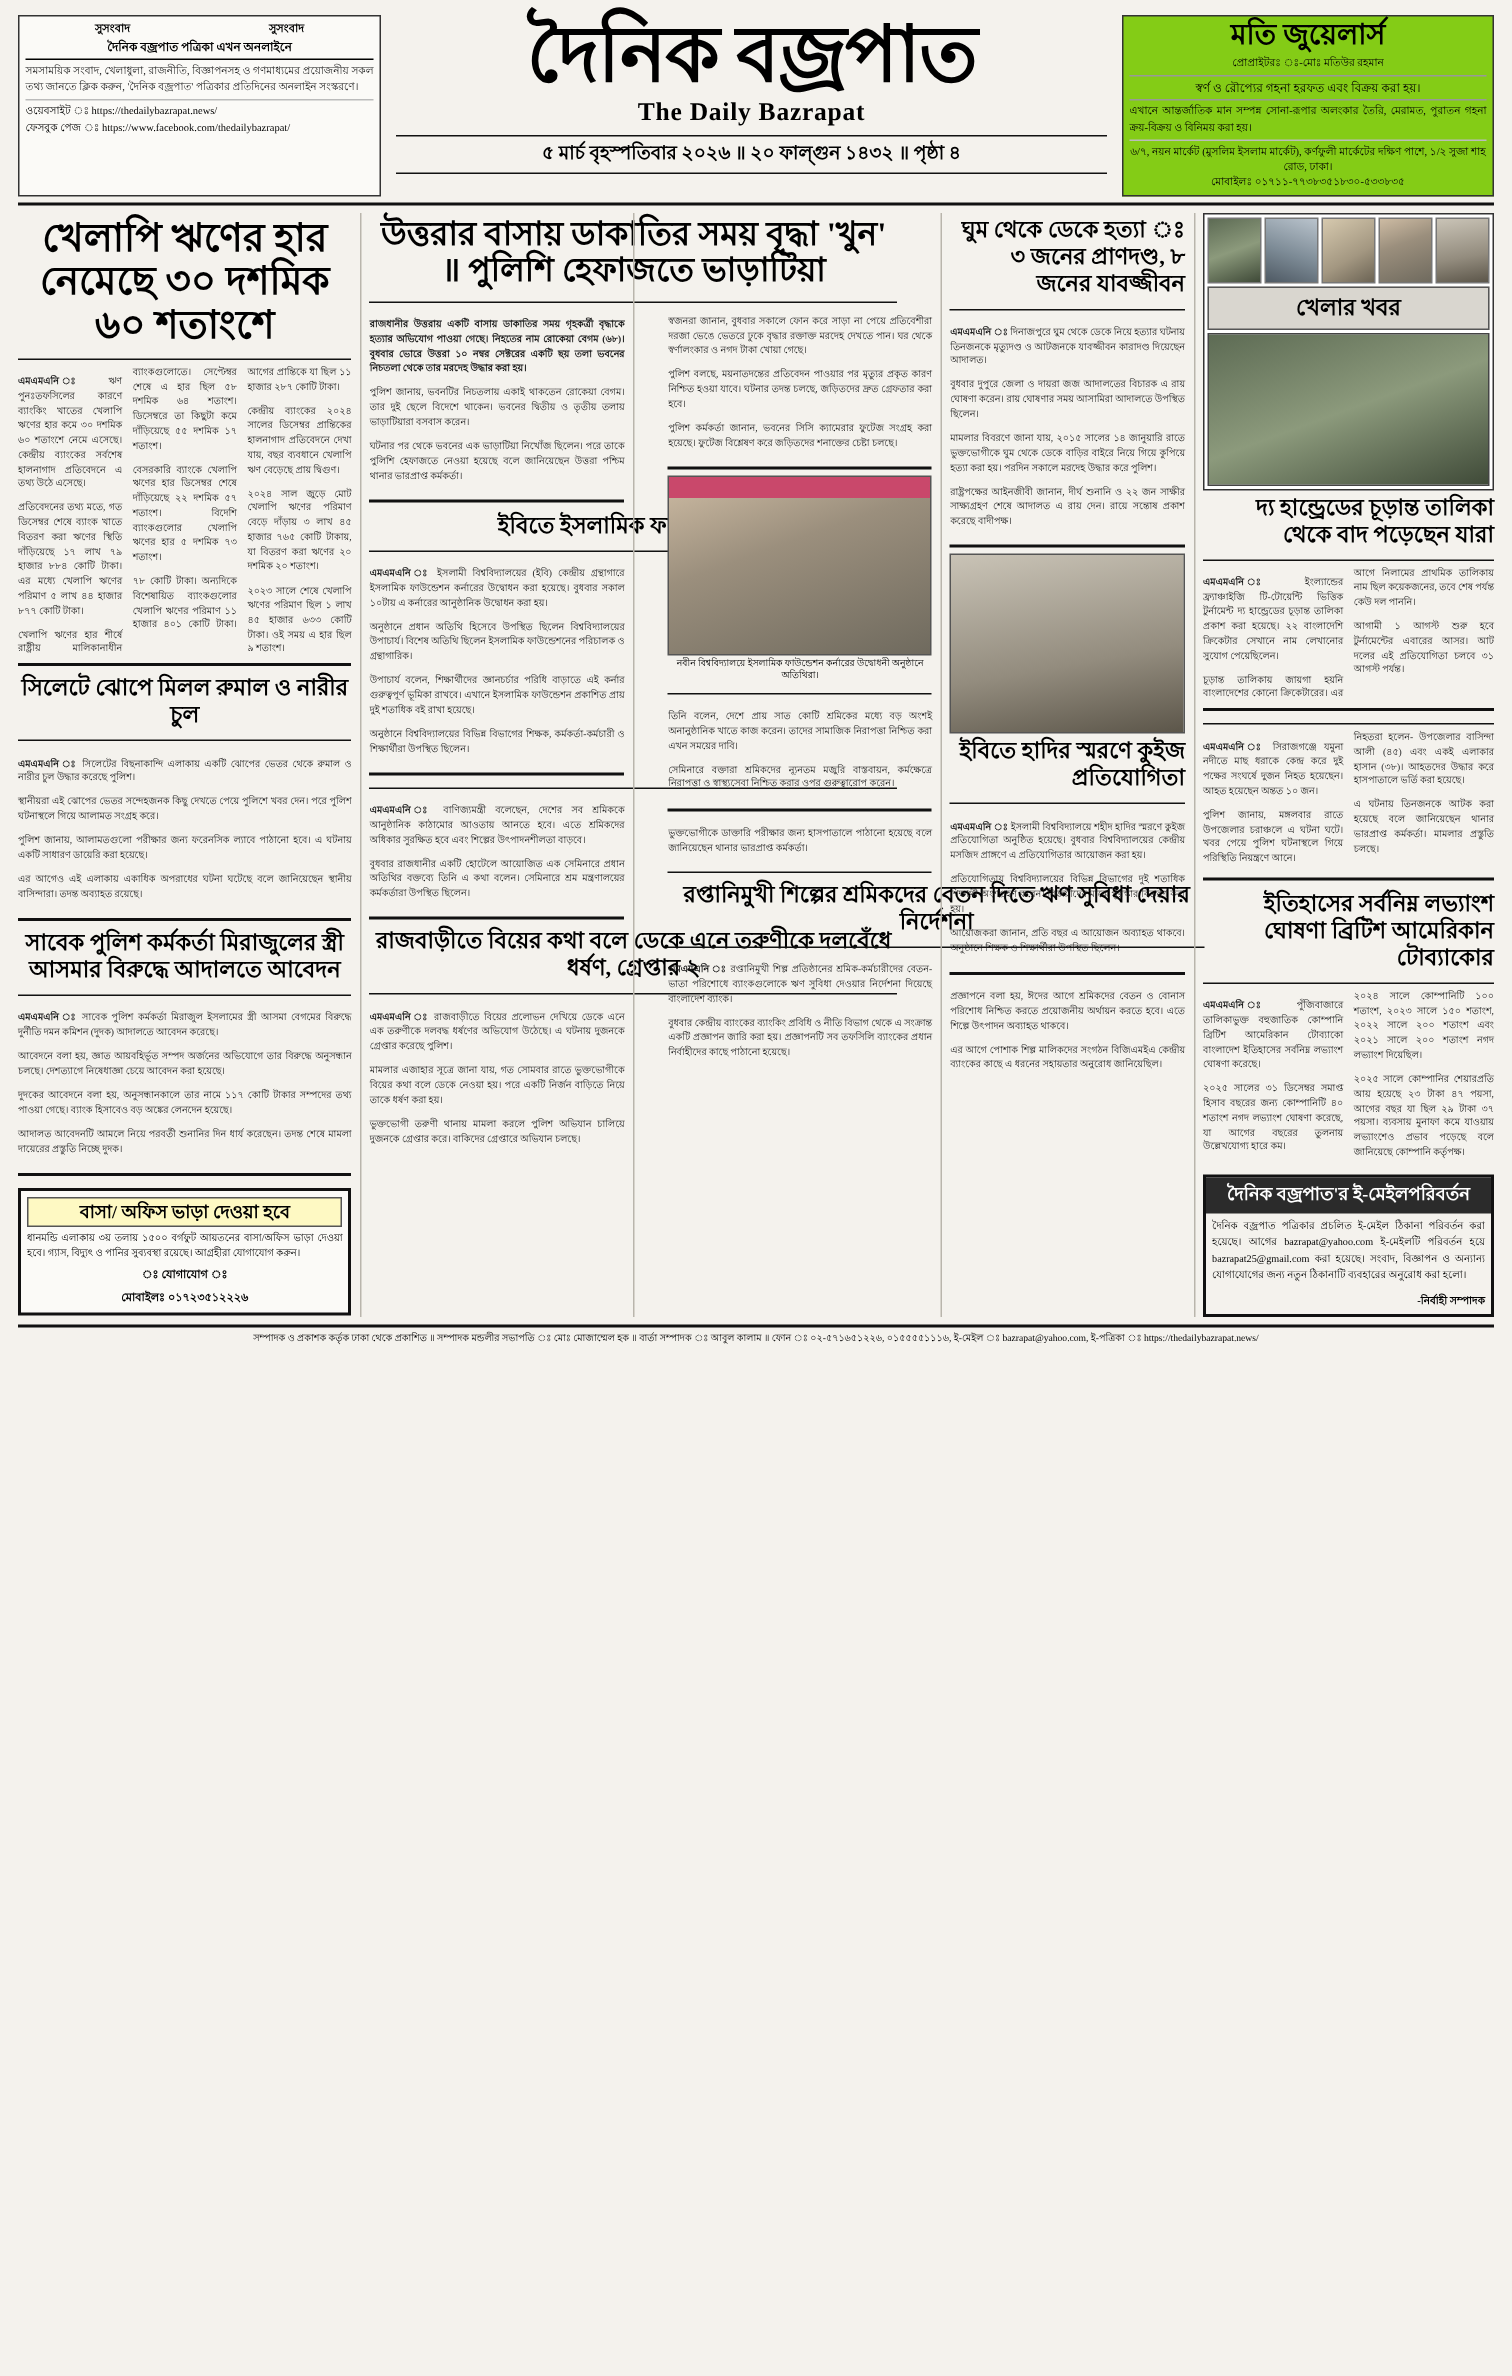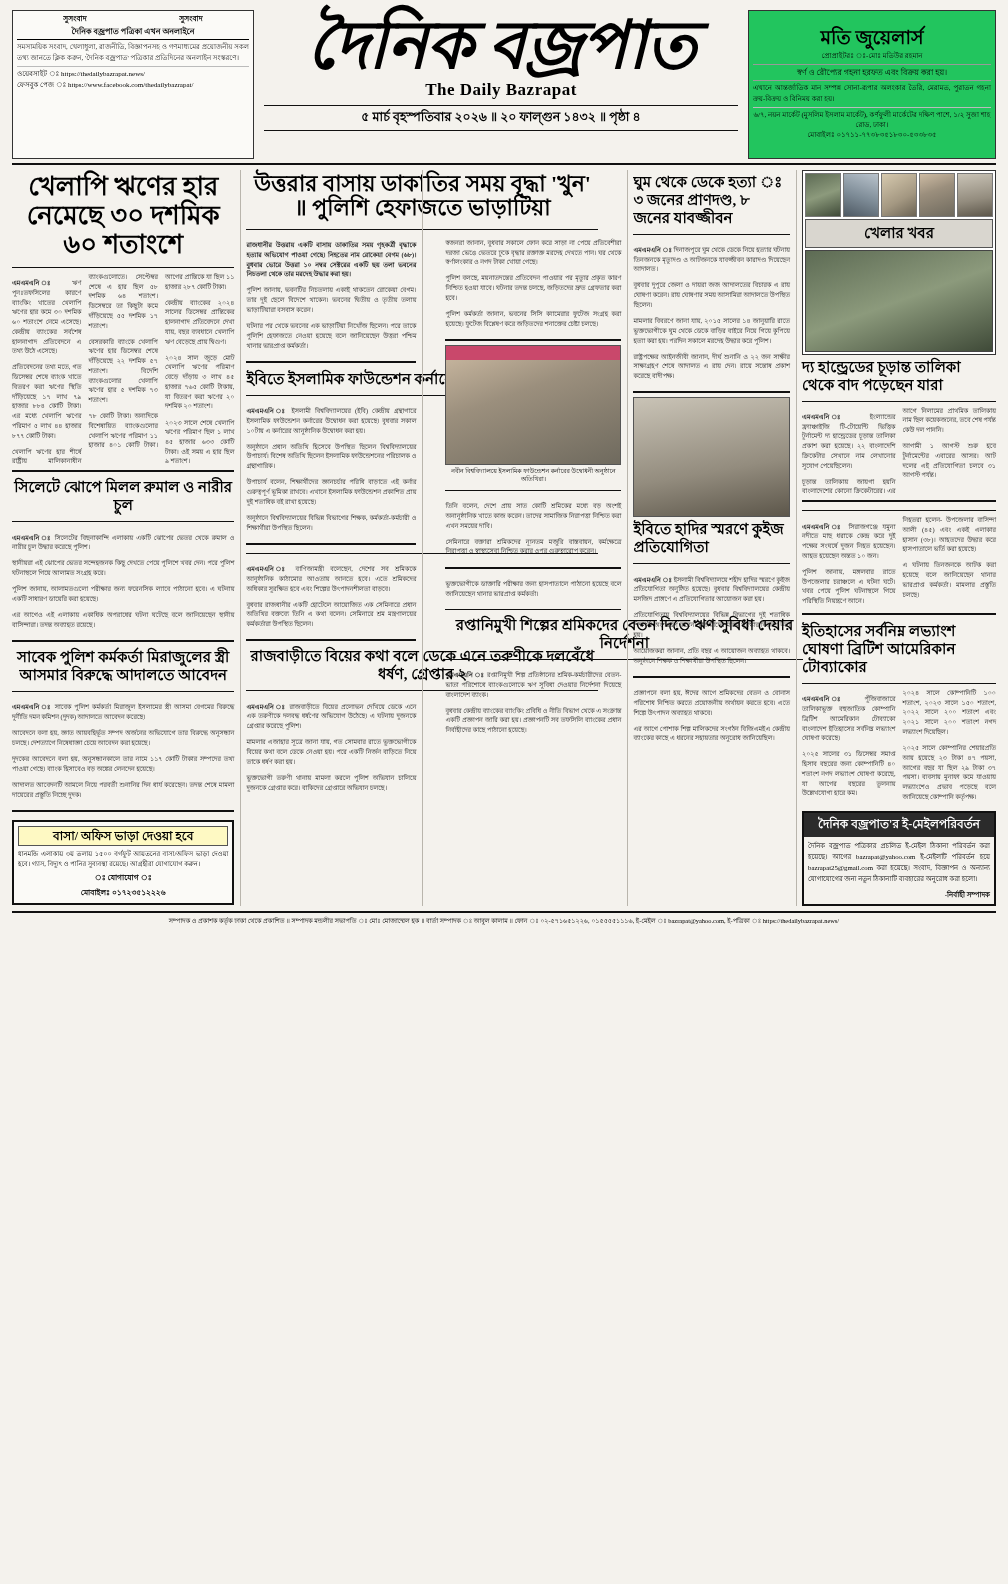--- a/index.html
+++ b/index.html
@@ -12,40 +12,40 @@
     overflow:hidden;
   }
   
   .masthead{display:flex;align-items:stretch;gap:6px;border-bottom:2px solid #111;padding-bottom:4px;}
   .mast-left{width:232px;border:1px solid #333;padding:3px 4px;font-size:8px;line-height:1.45;text-align:center;background:#fbfaf7;}
   .mast-left .row2{display:flex;justify-content:space-around;font-size:7.5px;font-weight:bold;margin-bottom:1px;}
   .mast-left .slogan{font-size:8px;font-weight:bold;border-bottom:1px solid #000000;padding-bottom:2px;margin-bottom:2px;}
   .mast-left .desc{font-size:7px;line-height:1.5;text-align:justify;color:#222;}
   .mast-left .contact{font-size:7px;margin-top:3px;border-top:1px solid #bbb;padding-top:2px;text-align:left;}
   .mast-center{flex:1;text-align:center;padding:0 4px;}
-  .logo{font-size:67px;font-weight:bold;letter-spacing:-1px;line-height:1;margin-top:2px;font-family:"Liberation Serif",serif;font-style:italic;}
+  .logo{font-size:52px;font-weight:bold;letter-spacing:-1px;line-height:1;margin-top:2px;font-family:"Liberation Serif",serif;}
   .logo-en{font-size:17px;font-weight:bold;letter-spacing:.5px;margin-top:1px;font-family:"Liberation Serif",serif;}
   .dateline{margin-top:5px;border-top:1.5px solid #111;border-bottom:1.5px solid #111;font-size:12.5px;font-weight:bold;padding:2px 0;}
-  .mast-right{width:238px;border:1px solid #333;padding:17px 4px;text-align:center;background:#22c55e;}
+  .mast-right{width:238px;border:1px solid #333;padding:3px 4px;text-align:center;background:#84cc16;}
   .mast-right .jname{font-size:19px;font-weight:bold;line-height:1.1;}
   .mast-right .jmail{font-size:7px;margin:1px 0 2px;}
   .mast-right .jline{font-size:8px;border-top:1px solid #999;border-bottom:1px solid #999;padding:2px 0;margin-bottom:2px;line-height:1.4;}
   .mast-right .jbody{font-size:7px;line-height:1.5;text-align:justify;}
   .mast-right .jaddr{font-size:7px;line-height:1.45;margin-top:3px;border-top:1px solid #bbb;padding-top:2px;}
   
   .body-grid{display:flex;gap:6px;margin-top:5px;}
   .col{display:flex;flex-direction:column;}
   .c1{width:250px;}
   .c2{width:170px;}
   .c3{width:176px;}
   .c4{width:176px;}
   .c5{width:218px;}
   .vline{border-left:1px solid #b9b5ac;}
   h1.head{font-size:26px;font-weight:bold;line-height:1.12;text-align:center;margin:2px 0 4px;}
-  h3.head{font-size:15px;font-weight:bold;line-height:1.2;text-align:left;margin:3px 0 3px;}
+  h3.head{font-size:15px;font-weight:bold;line-height:1.2;text-align:right;margin:3px 0 3px;}
   h4.head{font-size:15px;font-weight:bold;line-height:1.2;text-align:center;margin:2px 0 3px;}
   .rule{border-top:1px solid #111;margin:4px 0;}
   .rule2{border-top:2px solid #111;margin:4px 0;}
   .story{font-size:6.4px;line-height:1.52;text-align:justify;color:#1a1a1a;}
   .story .lead{font-weight:bold;}
   .cols2{column-count:2;column-gap:7px;}
   .cols3{column-count:3;column-gap:7px;}
   .photo{background:#8d8f88;position:relative;overflow:hidden;border:1px solid #555;}
   .photo.ph1{height:96px;}
   .cap{font-size:6.2px;text-align:center;line-height:1.35;padding:2px 1px;}

